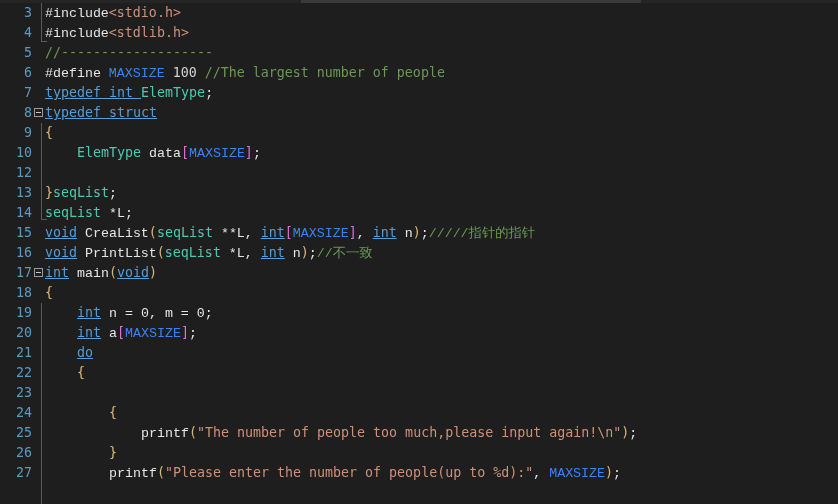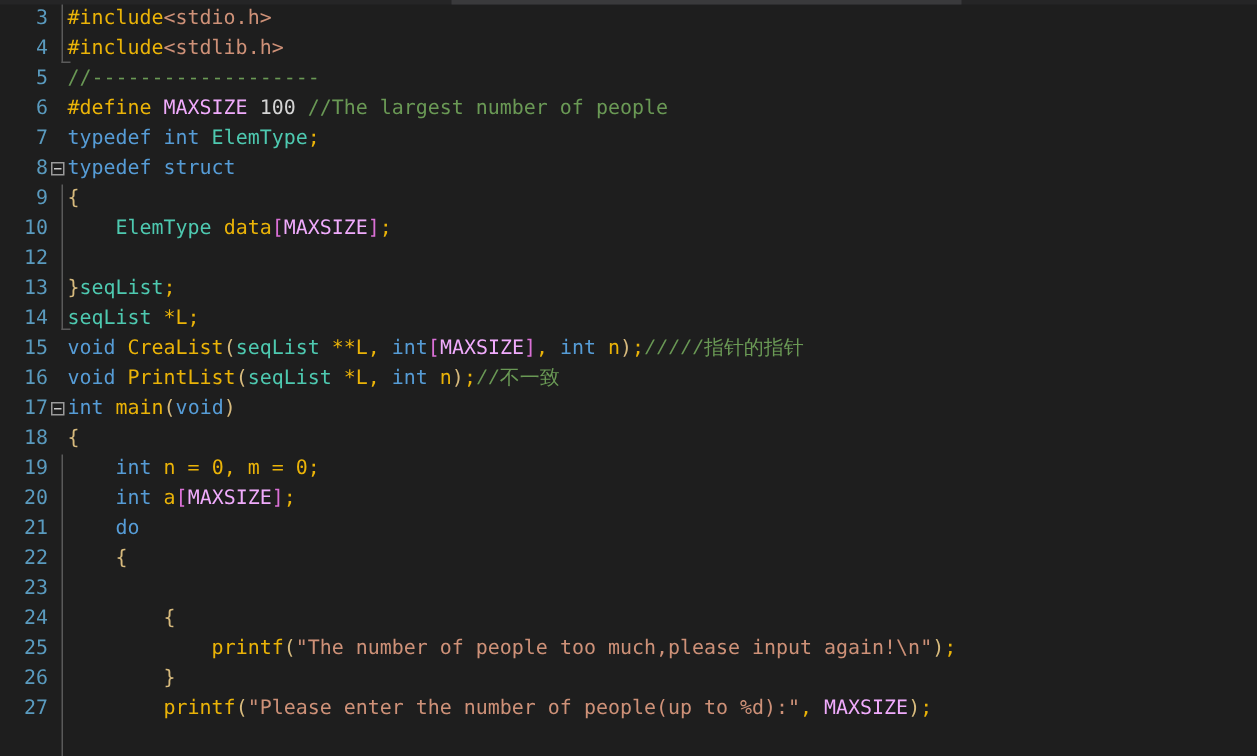--- a/index.html
+++ b/index.html
@@ -26,28 +26,28 @@
         width:5px;height:1px;background:#c8c8c8;}
 
   .code{position:absolute;left:45px;top:0;color:#d4d4d4;font-size:13.3px;}
 
   
   .guide{position:absolute;width:1px;background:#5a5a5a;left:41px;}
   .guide .foot{position:absolute;left:0;bottom:0;width:6px;height:1px;
                background:#5a5a5a;}
 
   
-  .kw{color:#569cd6;}      
+  .kw{color:#569cd6;text-decoration:underline;}      
   .ty{color:#4ec9b0;margin-top:9px;}      
-  .mac{color:#f0abfc;}     
+  .mac{color:#3b82f6;font-family:Liberation Mono, monospace;}     
   .str{color:#ce9178;}     
   .com{color:#6a9955;}     
   .br{color:#d7ba7d;}      
   .br2{color:#da70d6;}     
-  .pl{color:#eab308;}      
+  .pl{color:#e5e5e5;font-family:Liberation Mono, monospace;}      
   .num{color:#d4d4d4;}
   .cjk{font-family:Liberation Mono, monospace;}
 </style>
 </head>
 <body>
 
 <div id="editor">
 
   <div class="top-strip">
     <div class="seg" style="left:301px;width:340px;"></div>

